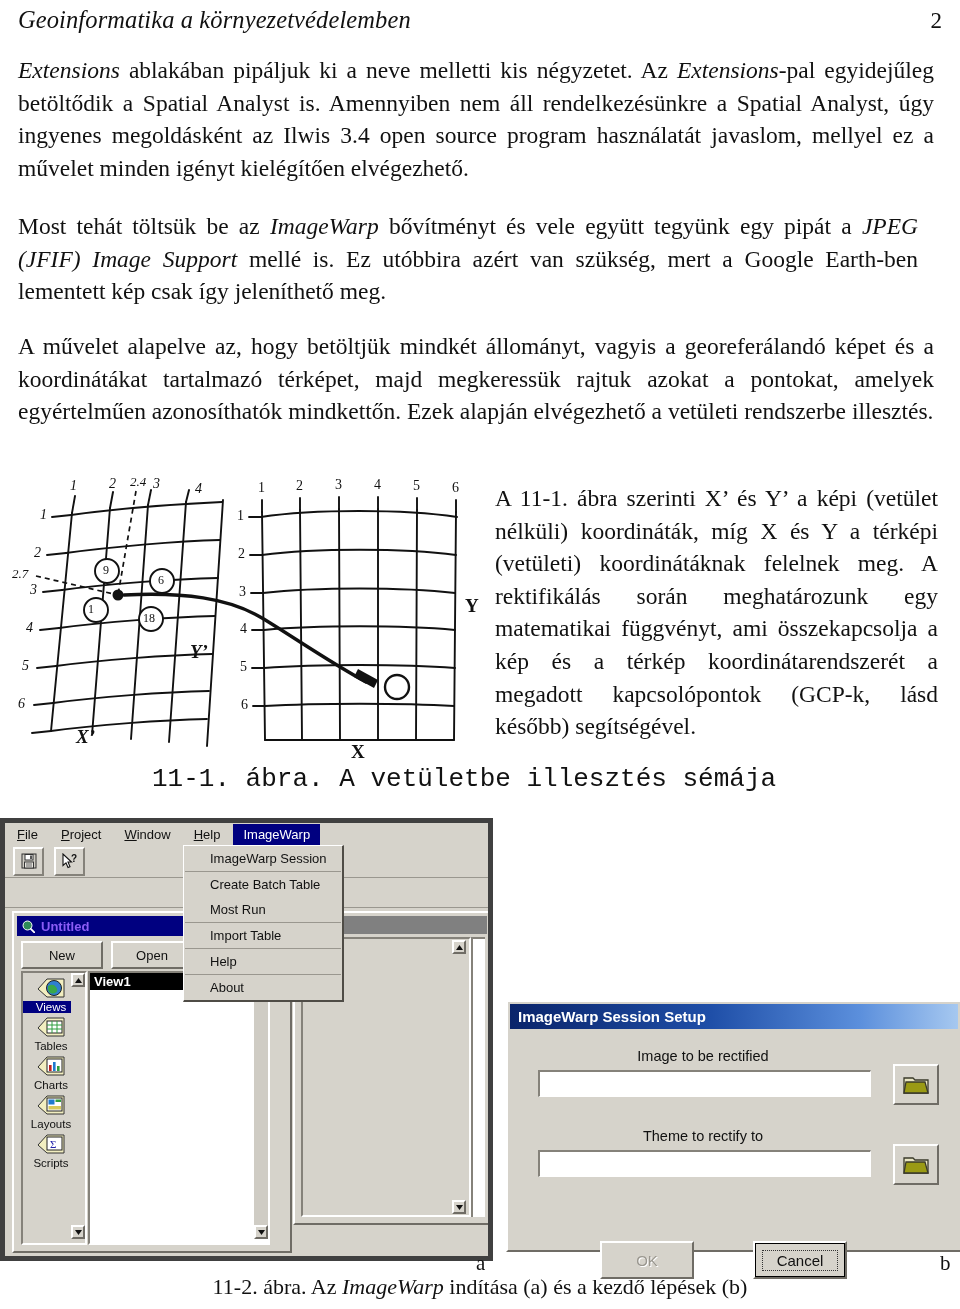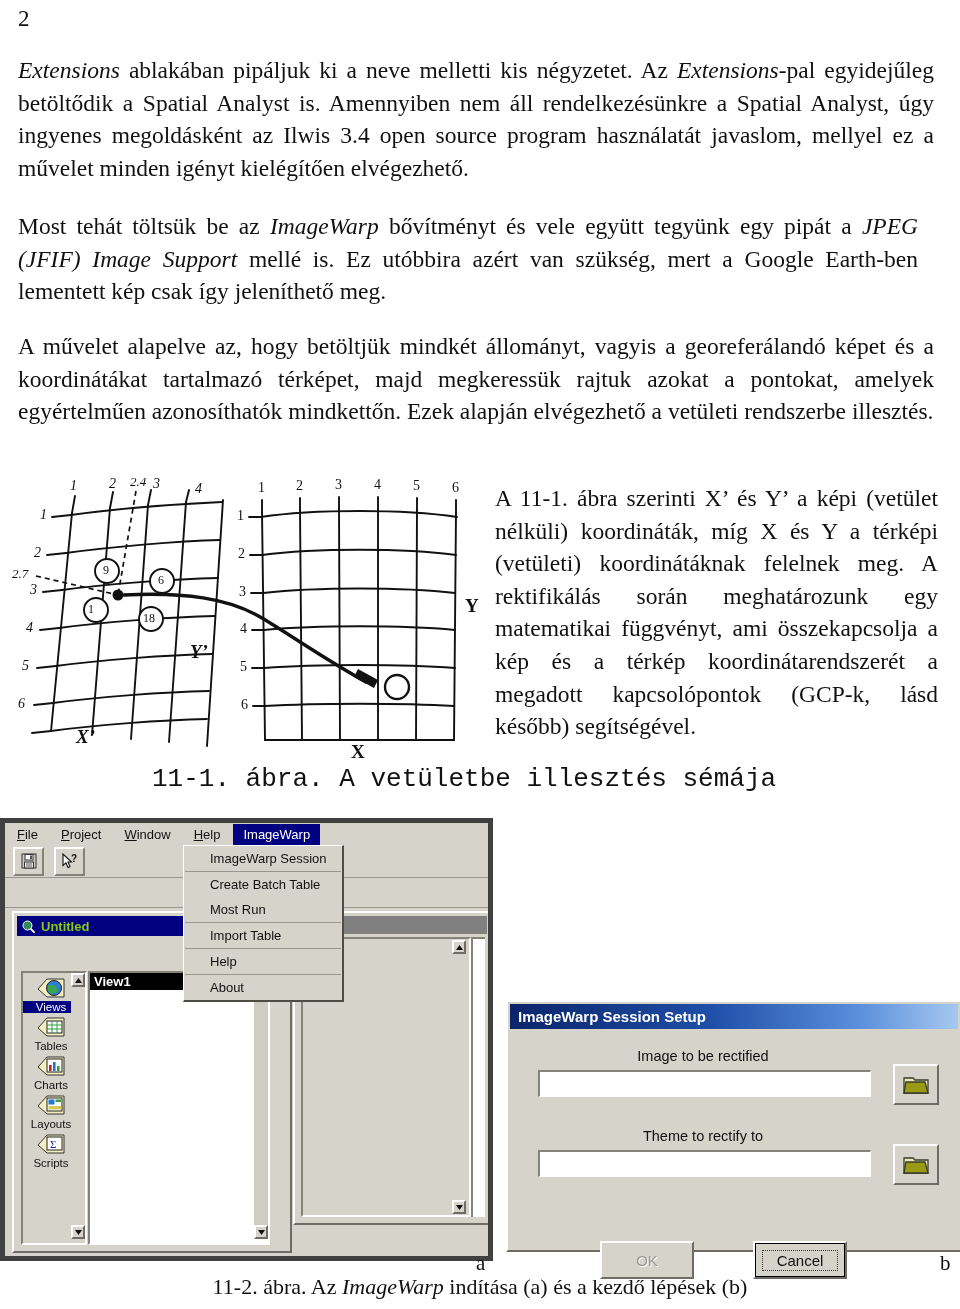--- a/index.html
+++ b/index.html
@@ -75,21 +75,21 @@
 
   
   .projwin{
     position:absolute;left:7px;top:88px;width:276px;height:338px;
     background:#d6d3cb;
     border-top:2px solid #fff;border-left:2px solid #fff;
     border-right:2px solid #6f6c65;border-bottom:2px solid #6f6c65;
   }
   .projtitle{
     position:absolute;left:3px;top:3px;width:268px;height:20px;
-    background:#000080;color:#84cc16;font-size:13px;font-weight:bold;
+    background:#000080;color:#8b5cf6;font-size:13px;font-weight:bold;
     display:flex;align-items:center;gap:6px;padding-left:5px;box-sizing:border-box;
   }
   .projbtns{
     position:absolute;left:7px;top:28px;width:262px;height:26px;
     display:flex;gap:8px;
   }
   .pbtn{
     width:78px;height:24px;background:#d6d3cb;font-size:13px;color:#111;
     display:flex;align-items:center;justify-content:center;
     border-top:2px solid #fff;border-left:2px solid #fff;
@@ -215,20 +215,21 @@
     font-size:22px;white-space:nowrap;
   }
   .fig2cap i{font-style:italic;}
 </style>
 </head>
 <body>
 
 <div class="page">
 
   <div class="runhead">
+    <div class="runhead-title">Geoinformatika a környezetvédelemben</div>
     <div class="runhead-page">2</div>
   </div>
 
   <div class="para p1"><i>Extensions</i><span> ablakában pipáljuk ki a neve melletti kis négyzetet. Az </span><i>Extensions</i><span>-pal egyidejűleg betöltődik a Spatial Analyst is. Amennyiben nem áll rendelkezésünkre a Spatial Analyst, úgy ingyenes megoldásként az Ilwis 3.4 open source program használatát javaslom, mellyel ez a művelet minden igényt kielégítően elvégezhető.</span></div>
 
   <div class="para p2"><span>Most tehát töltsük be az </span><i>ImageWarp</i><span> bővítményt és vele együtt tegyünk egy pipát a </span><i>JPEG (JFIF) Image Support</i><span> mellé is. Ez utóbbira azért van szükség, mert a Google Earth-ben lementett kép csak így jeleníthető meg.</span></div>
 
   <div class="para p3">A művelet alapelve az, hogy betöltjük mindkét állományt, vagyis a georeferálandó képet és a koordinátákat tartalmazó térképet, majd megkeressük rajtuk azokat a pontokat, amelyek egyértelműen azonosíthatók mindkettőn. Ezek alapján elvégezhető a vetületi rendszerbe illesztés.</div>
 
   <div class="fig1">
@@ -413,20 +414,24 @@
     </div>
 
     <div class="projwin">
       <div class="projtitle">
         <svg width="13" height="13" viewBox="0 0 13 13">
           <circle cx="5.5" cy="5.5" r="4.5" fill="#2e8b57" stroke="#fff" stroke-width="1"></circle>
           <path d="M8.8,8.8 L12.3,12.3" stroke="#fff" stroke-width="1.8" stroke-linecap="round"></path>
         </svg>
         <span>Untitled</span>
       </div>
+      <div class="projbtns">
+        <div class="pbtn">New</div>
+        <div class="pbtn">Open</div>
+      </div>
 
       <div class="doctypes">
         <div style="position:absolute;left:2px;top:1px;width:46px;">
           <div class="dt-item">
             <svg width="34" height="26" viewBox="0 0 34 26">
               <polygon points="4,13 13,3 30,3 30,21 13,21" fill="#f2eec0" stroke="#333" stroke-width="1"></polygon>
               <circle cx="20" cy="12" r="7.5" fill="#2f7fd0" stroke="#222" stroke-width="1"></circle>
               <path d="M14,10 q5,-3 8,1 q3,4 -1,6 q-5,2 -7,-3 z" fill="#3aa84a"></path>
             </svg>
             <div class="dt-label sel">Views</div>

